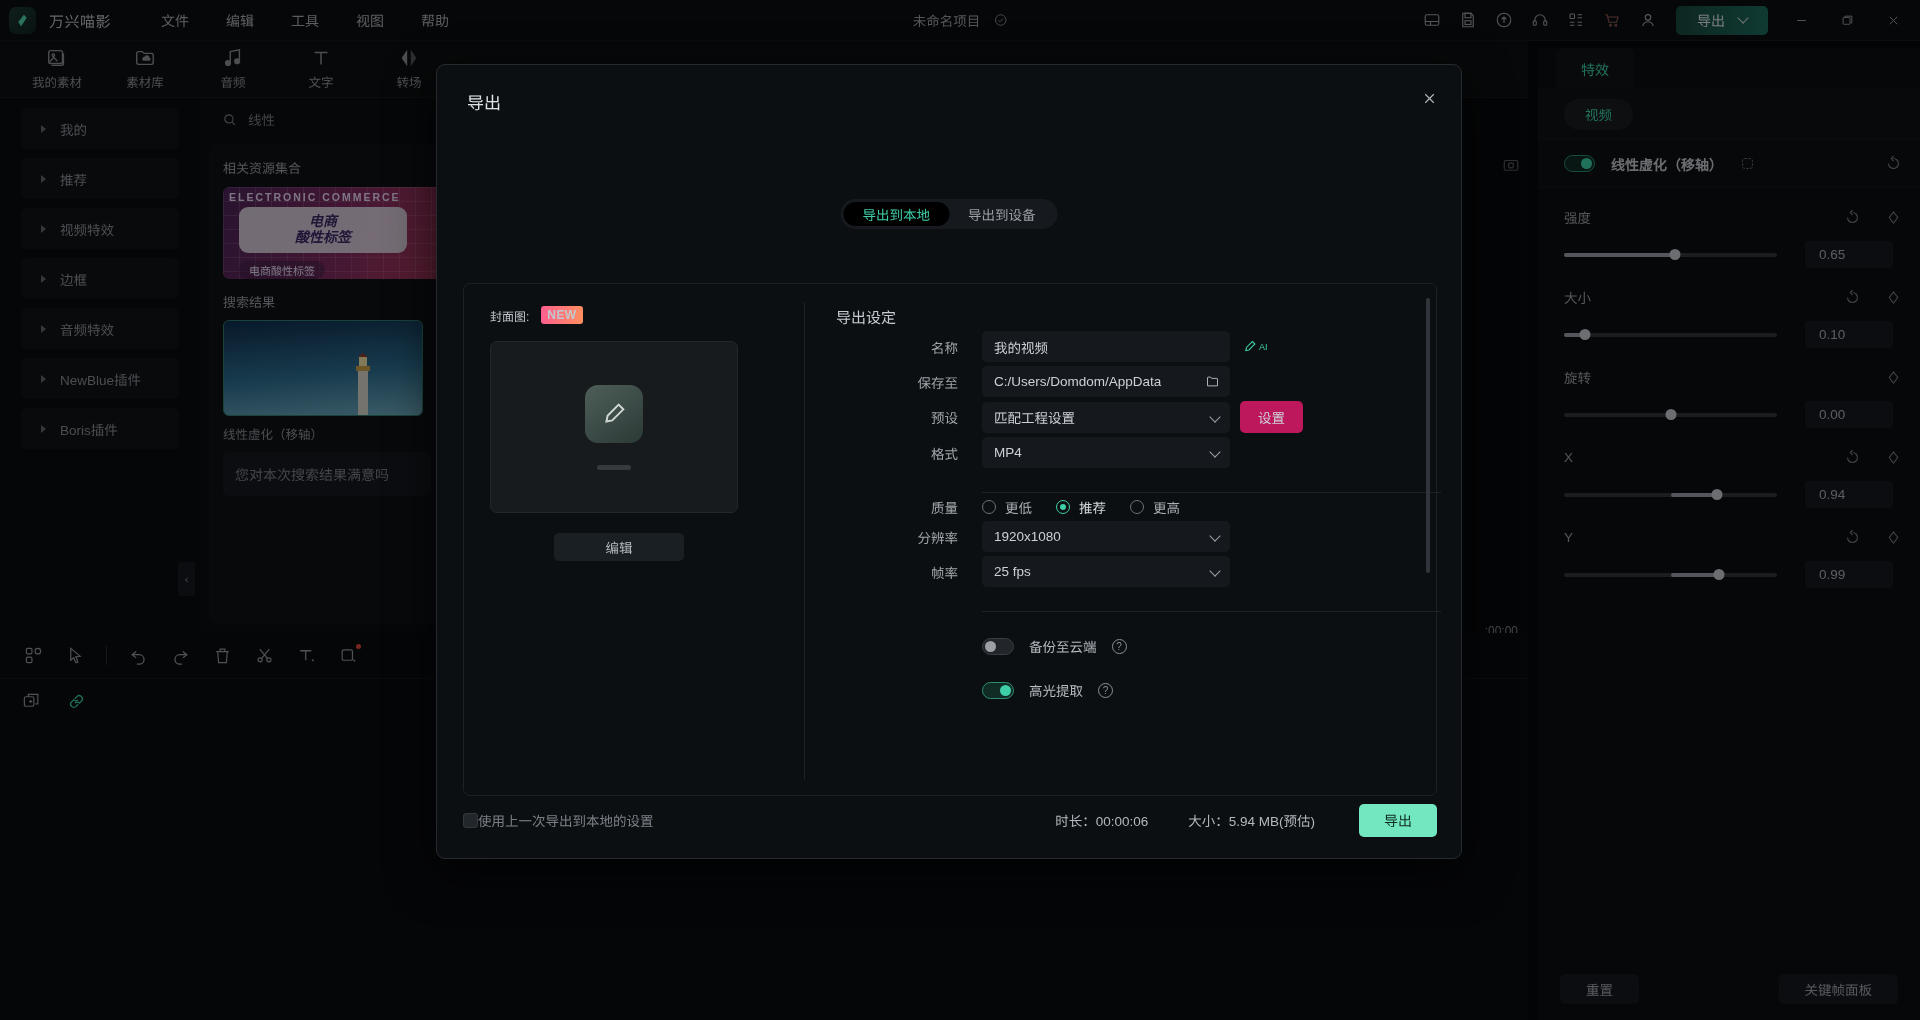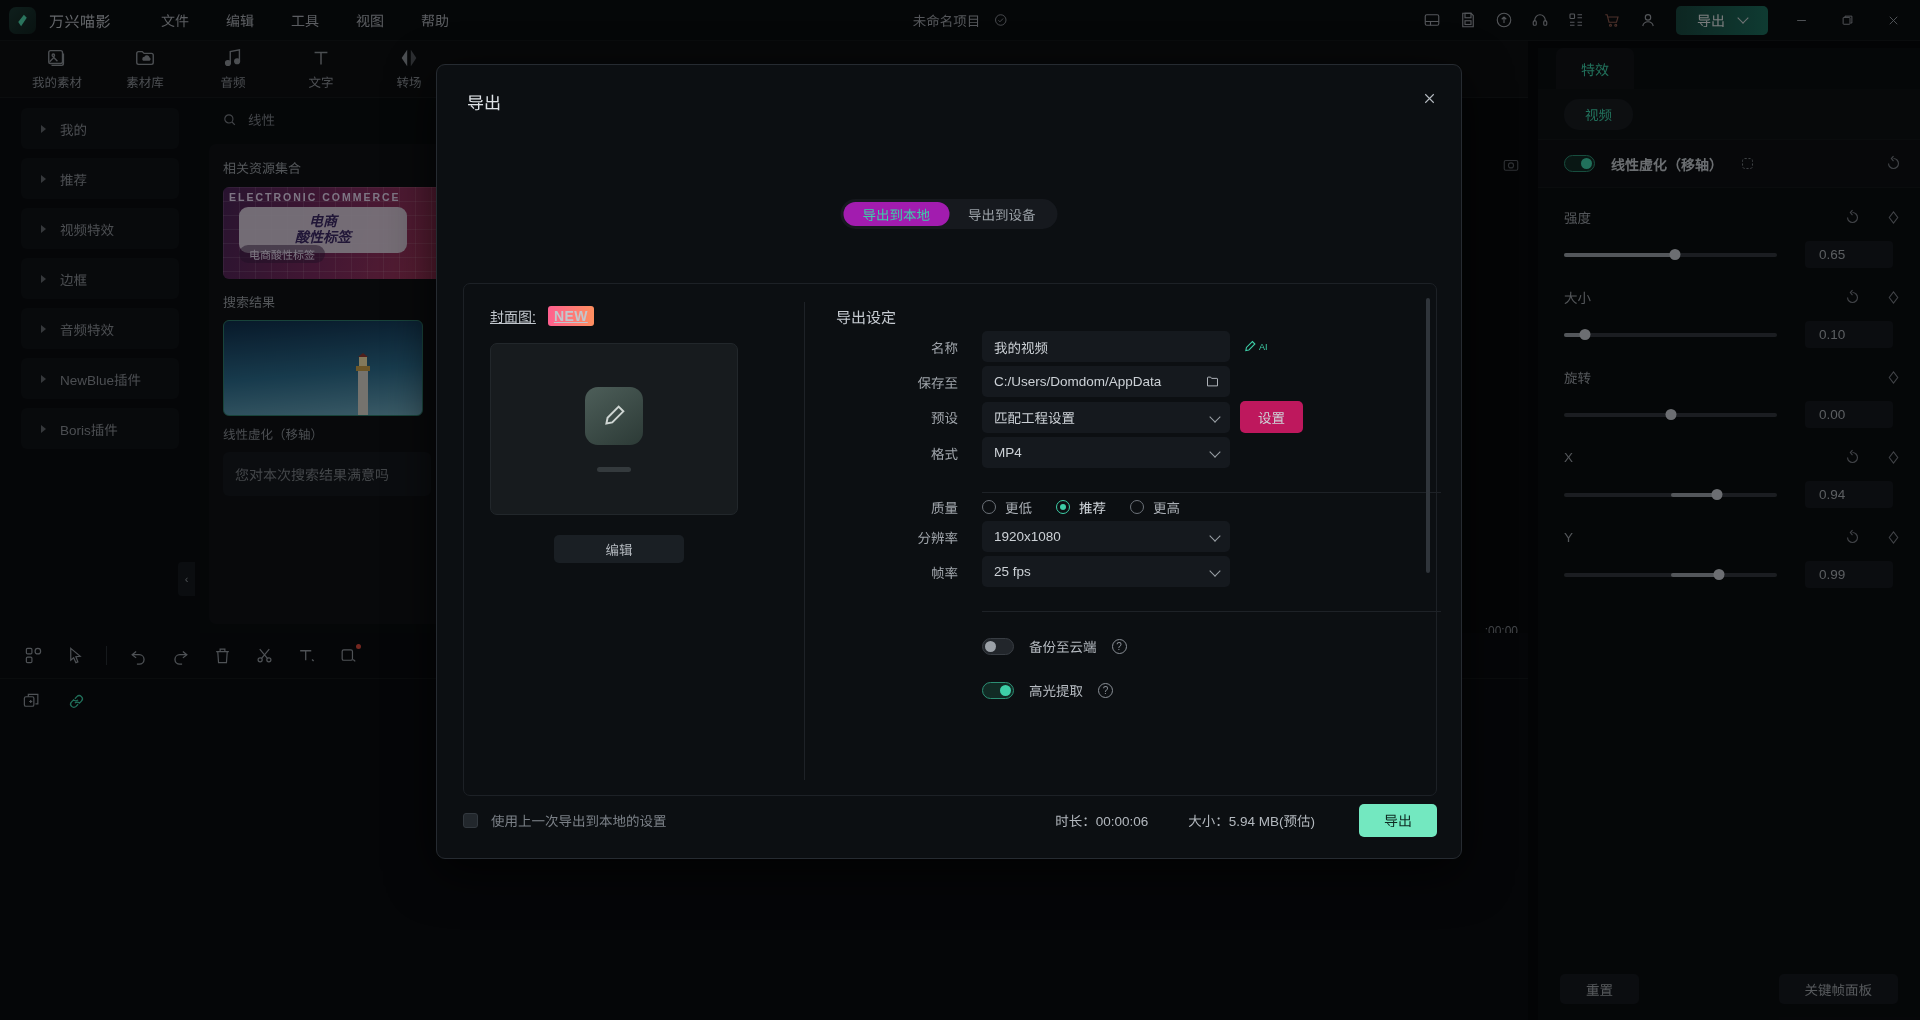--- a/index.html
+++ b/index.html
@@ -97,21 +97,21 @@
   .promo-grid{ position:absolute; inset:0;
     background-image:linear-gradient(rgba(255,255,255,.10) 1px,transparent 1px),
                      linear-gradient(90deg,rgba(255,255,255,.10) 1px,transparent 1px);
     background-size:16px 14px; }
   .promo-head{ position:absolute;top:4px;left:6px;font-size:10.5px;letter-spacing:2px;
     color:#e8d9f3;font-weight:bold; white-space:nowrap;}
   .promo-card{ position:absolute; left:16px; top:20px; width:168px;height:46px;
     border-radius:9px; background:rgba(222,214,228,.92);
     display:flex;flex-direction:column;align-items:center;justify-content:center;}
   .promo-card b{ font-size:14px; color:#3d2a66; font-style:italic; line-height:1.12; }
-  .promo-tag{ position:absolute;left:16px;bottom:16px; font-size:11px; color:#e6dcef;
+  .promo-tag{ position:absolute;left:16px;bottom:0; font-size:11px; color:#e6dcef;
     background:rgba(60,30,70,.5); border-radius:9px; padding:1px 10px;}
   .res-title{ font-size:13px;color:#9a9fa5; margin:13px 0 9px 0; }
   .thumb{
     width:200px;height:96px;border-radius:6px; border:1px solid #2e7d6c; overflow:hidden;
     position:relative; background:linear-gradient(175deg,#0f2f4e 0%,#2c6d8e 55%,#6ea9be 100%);
   }
   .lighthouse{ position:absolute; right:46px; bottom:0; width:26px; height:62px; }
   .thumb-cap{ font-size:12.5px; color:#8b9097; margin-top:8px; }
   .feedback{
     margin-top:9px; width:208px; height:44px; border-radius:6px; background:#15191e;
@@ -209,28 +209,28 @@
   .dlg-title{ position:absolute; left:30px; top:24px; font-size:17px; color:#dfe3e7; }
   .dlg-close{ position:absolute; right:17px; top:18px; width:30px;height:30px;border-radius:5px;
     display:flex;align-items:center;justify-content:center; color:#b6bbc1; cursor:default;}
   .dlg-close svg{width:17px;height:17px;}
   .seg{
     position:absolute; left:50%; transform:translateX(-50%); top:134px;
     height:30px; border-radius:15px; background:#16191e; display:flex; padding:3px;
   }
   .seg-opt{ height:24px; padding:0 19px; border-radius:13px; display:flex;align-items:center;
     font-size:13.5px; color:#9aa0a6; cursor:default;}
-  .seg-opt.active{ background:#a21caf; color:#3ecfa8; }
+  .seg-opt.active{ background:#000000; color:#3ecfa8; }
   .dlg-body{
     position:absolute; left:26px; top:218px; width:974px; height:513px;
     background:#0c0f12; border:1px solid #1d2126; border-radius:7px;
   }
   .cover-col{ position:absolute; left:26px; top:22px; width:280px; }
   .cover-head{ display:flex; align-items:center; gap:12px; }
-  .cover-head span{ font-size:14px; color:#c2c7cd;text-decoration:underline; }
+  .cover-head span{ font-size:12px; color:#c2c7cd; }
   .badge-new{
     font-size:10px; font-weight:bold; color:#fff; padding:2px 6px; border-radius:3px;
     background:linear-gradient(90deg,#ff5f8f,#ff8f5f); letter-spacing:.4px;
   }
   .cover-box{
     margin-top:17px; width:248px;height:172px; border-radius:7px;
     background:#171b1e; border:1px solid #22272b;
     display:flex; align-items:center; justify-content:center; flex-direction:column;
   }
   .cover-art{ width:58px;height:58px;border-radius:13px;
@@ -280,21 +280,21 @@
   .tog.off{ background:#22262b; border:1px solid #383d43;}
   .tog.off .k{ position:absolute;width:11px;height:11px;border-radius:50%;background:#9ba1a7;top:2px;left:2px;}
   .tog-lbl{ font-size:13.5px; color:#b7bcc2; }
   .qmark{ width:15px;height:15px;border-radius:50%;border:1.3px solid #8a8f96; color:#8a8f96;
     display:flex;align-items:center;justify-content:center; font-size:10px; cursor:default;}
   .dlg-scroll{ position:absolute; right:6px; top:14px; width:4px;height:275px;
     border-radius:2px; background:#30353b;}
   .dlg-foot{ position:absolute; left:26px; bottom:18px; width:974px; height:40px;
     display:flex; align-items:center; }
   .cbox{ width:15px;height:15px;border-radius:3px;background:#22272c;border:1px solid #32383e;}
-  .foot-lbl{ margin-left:13px; font-size:13.5px; color:#7b8087; }
+  .foot-lbl{ font-size:13.5px; color:#7b8087; }
   .foot-stats{ margin-left:auto; display:flex; gap:40px; font-size:13.5px; color:#b3b8be; }
   .btn-go{
     margin-left:44px; width:78px;height:33px;border-radius:5px;
     background:#73e8c0; color:#0f2a22; font-size:14px;
     display:flex;align-items:center;justify-content:center; cursor:default;
   }
 </style>
 </head>
 <body>
 

